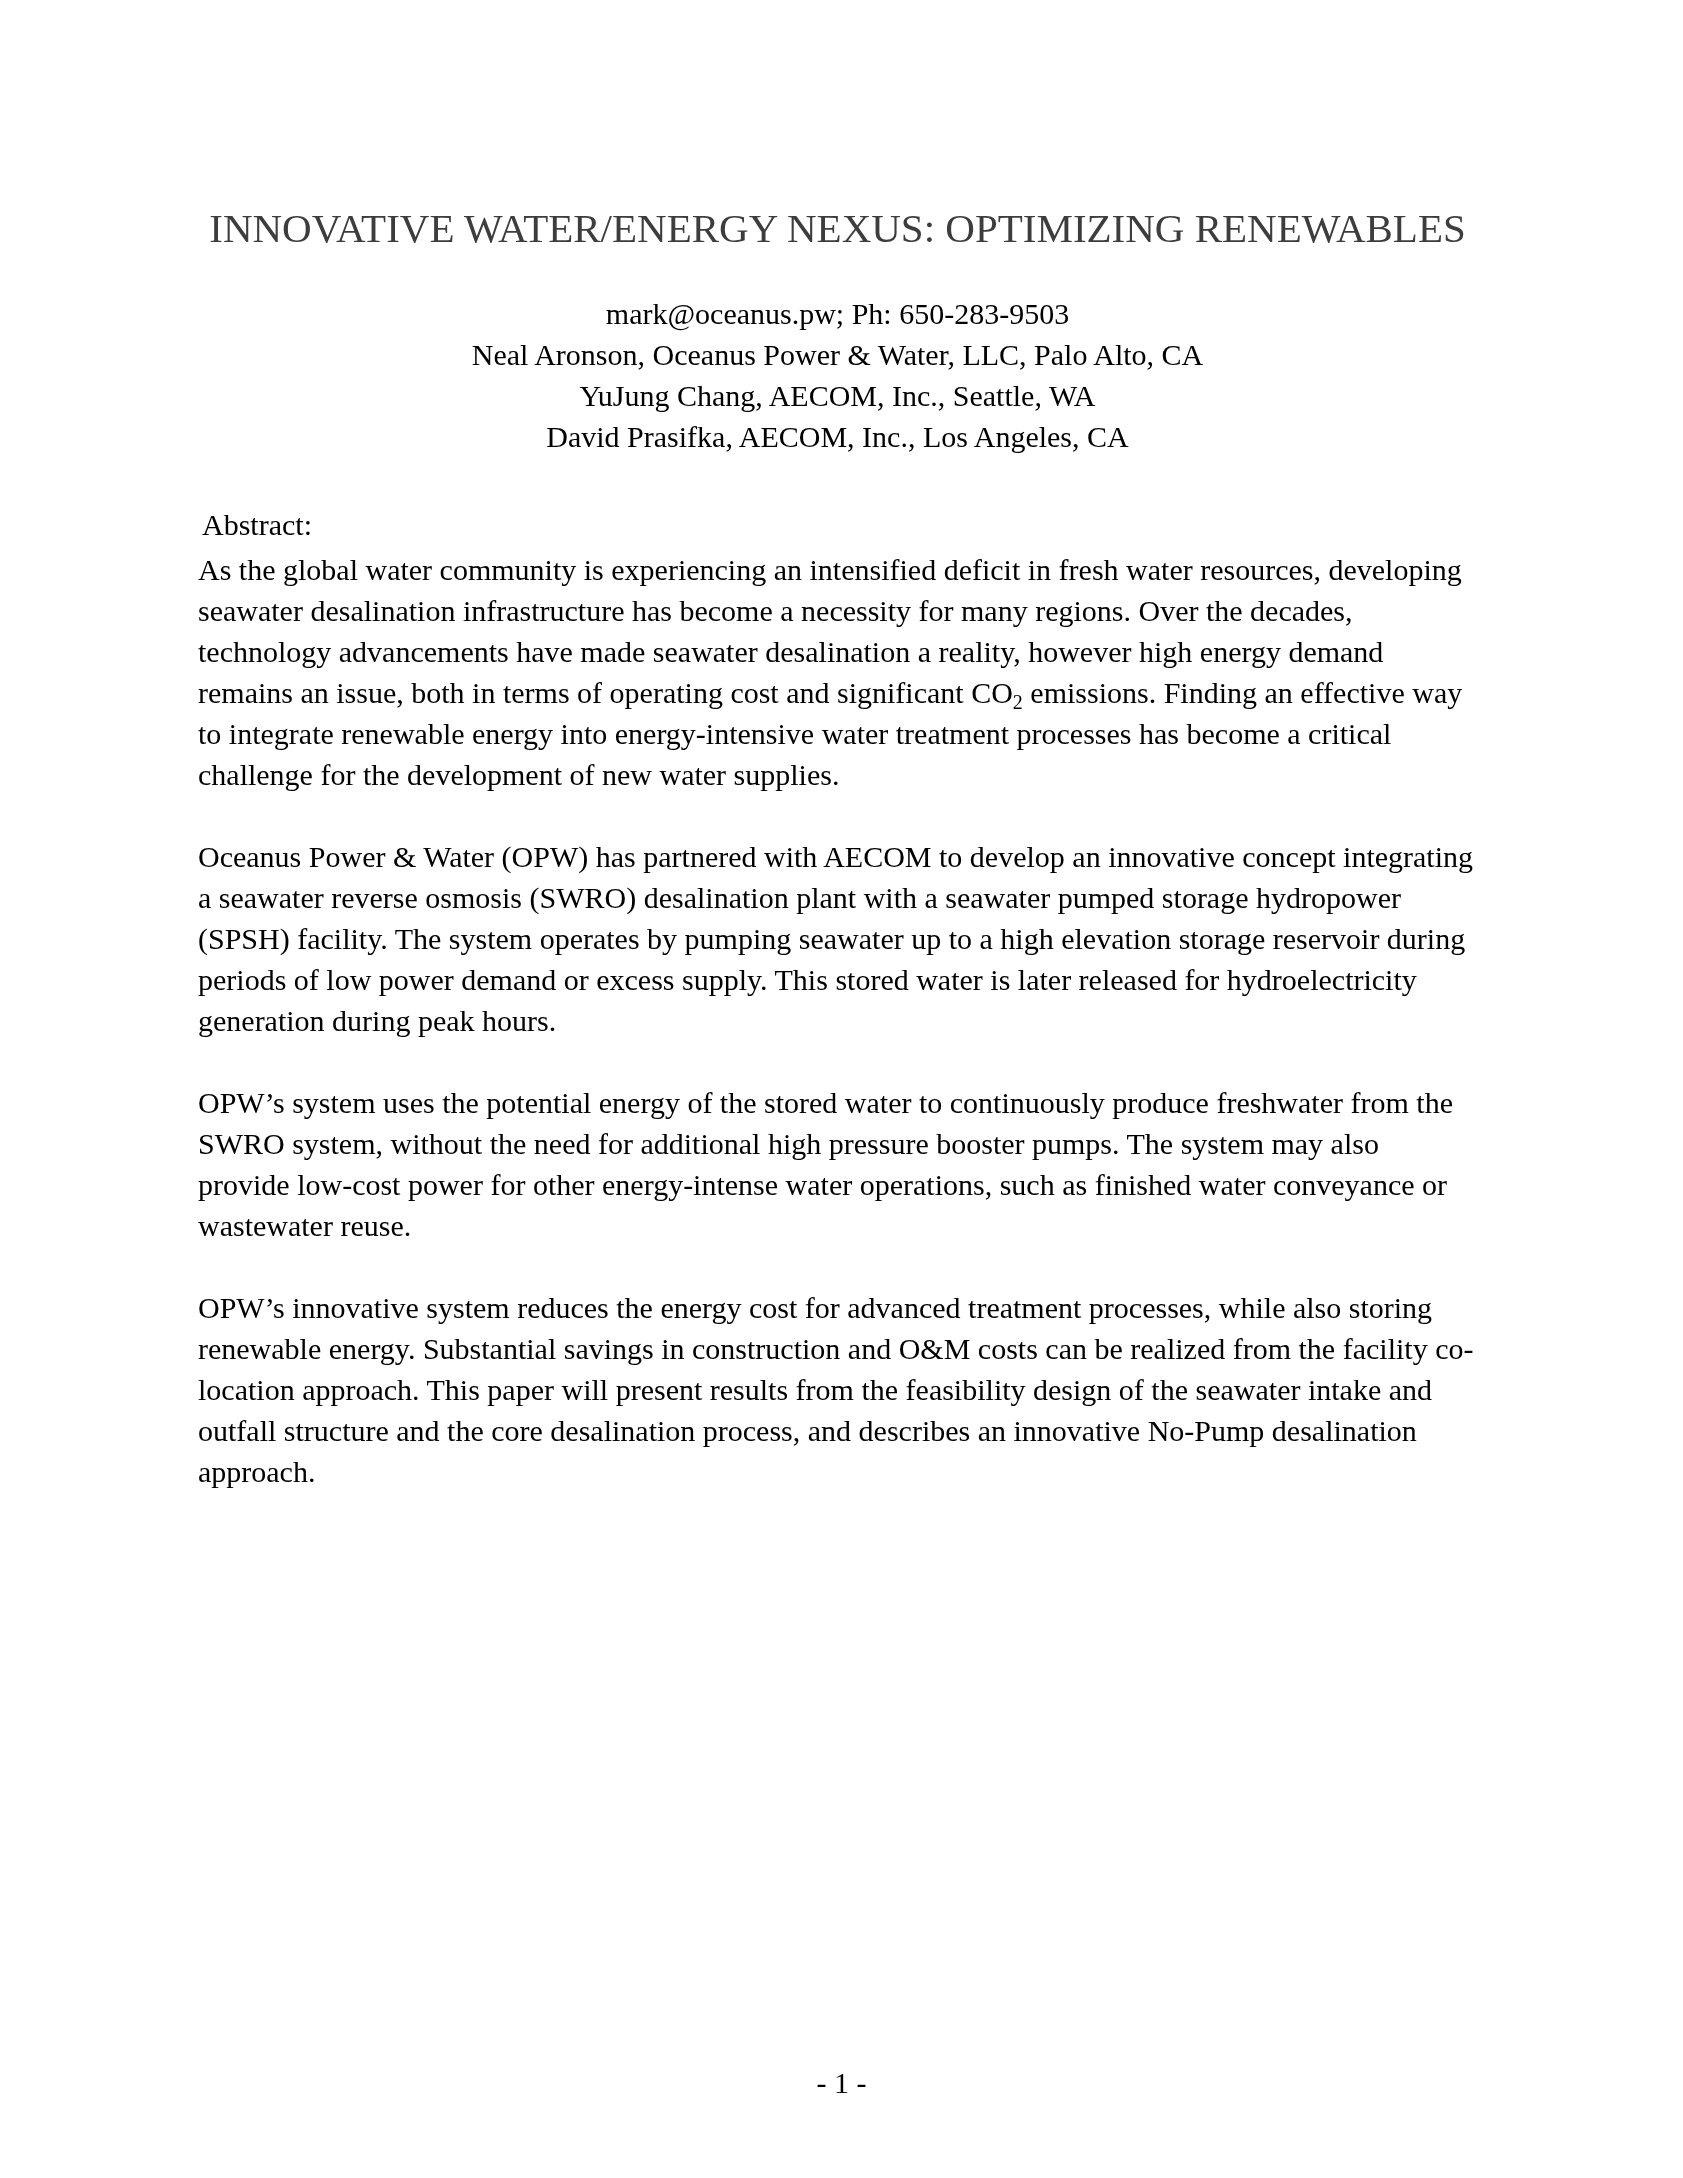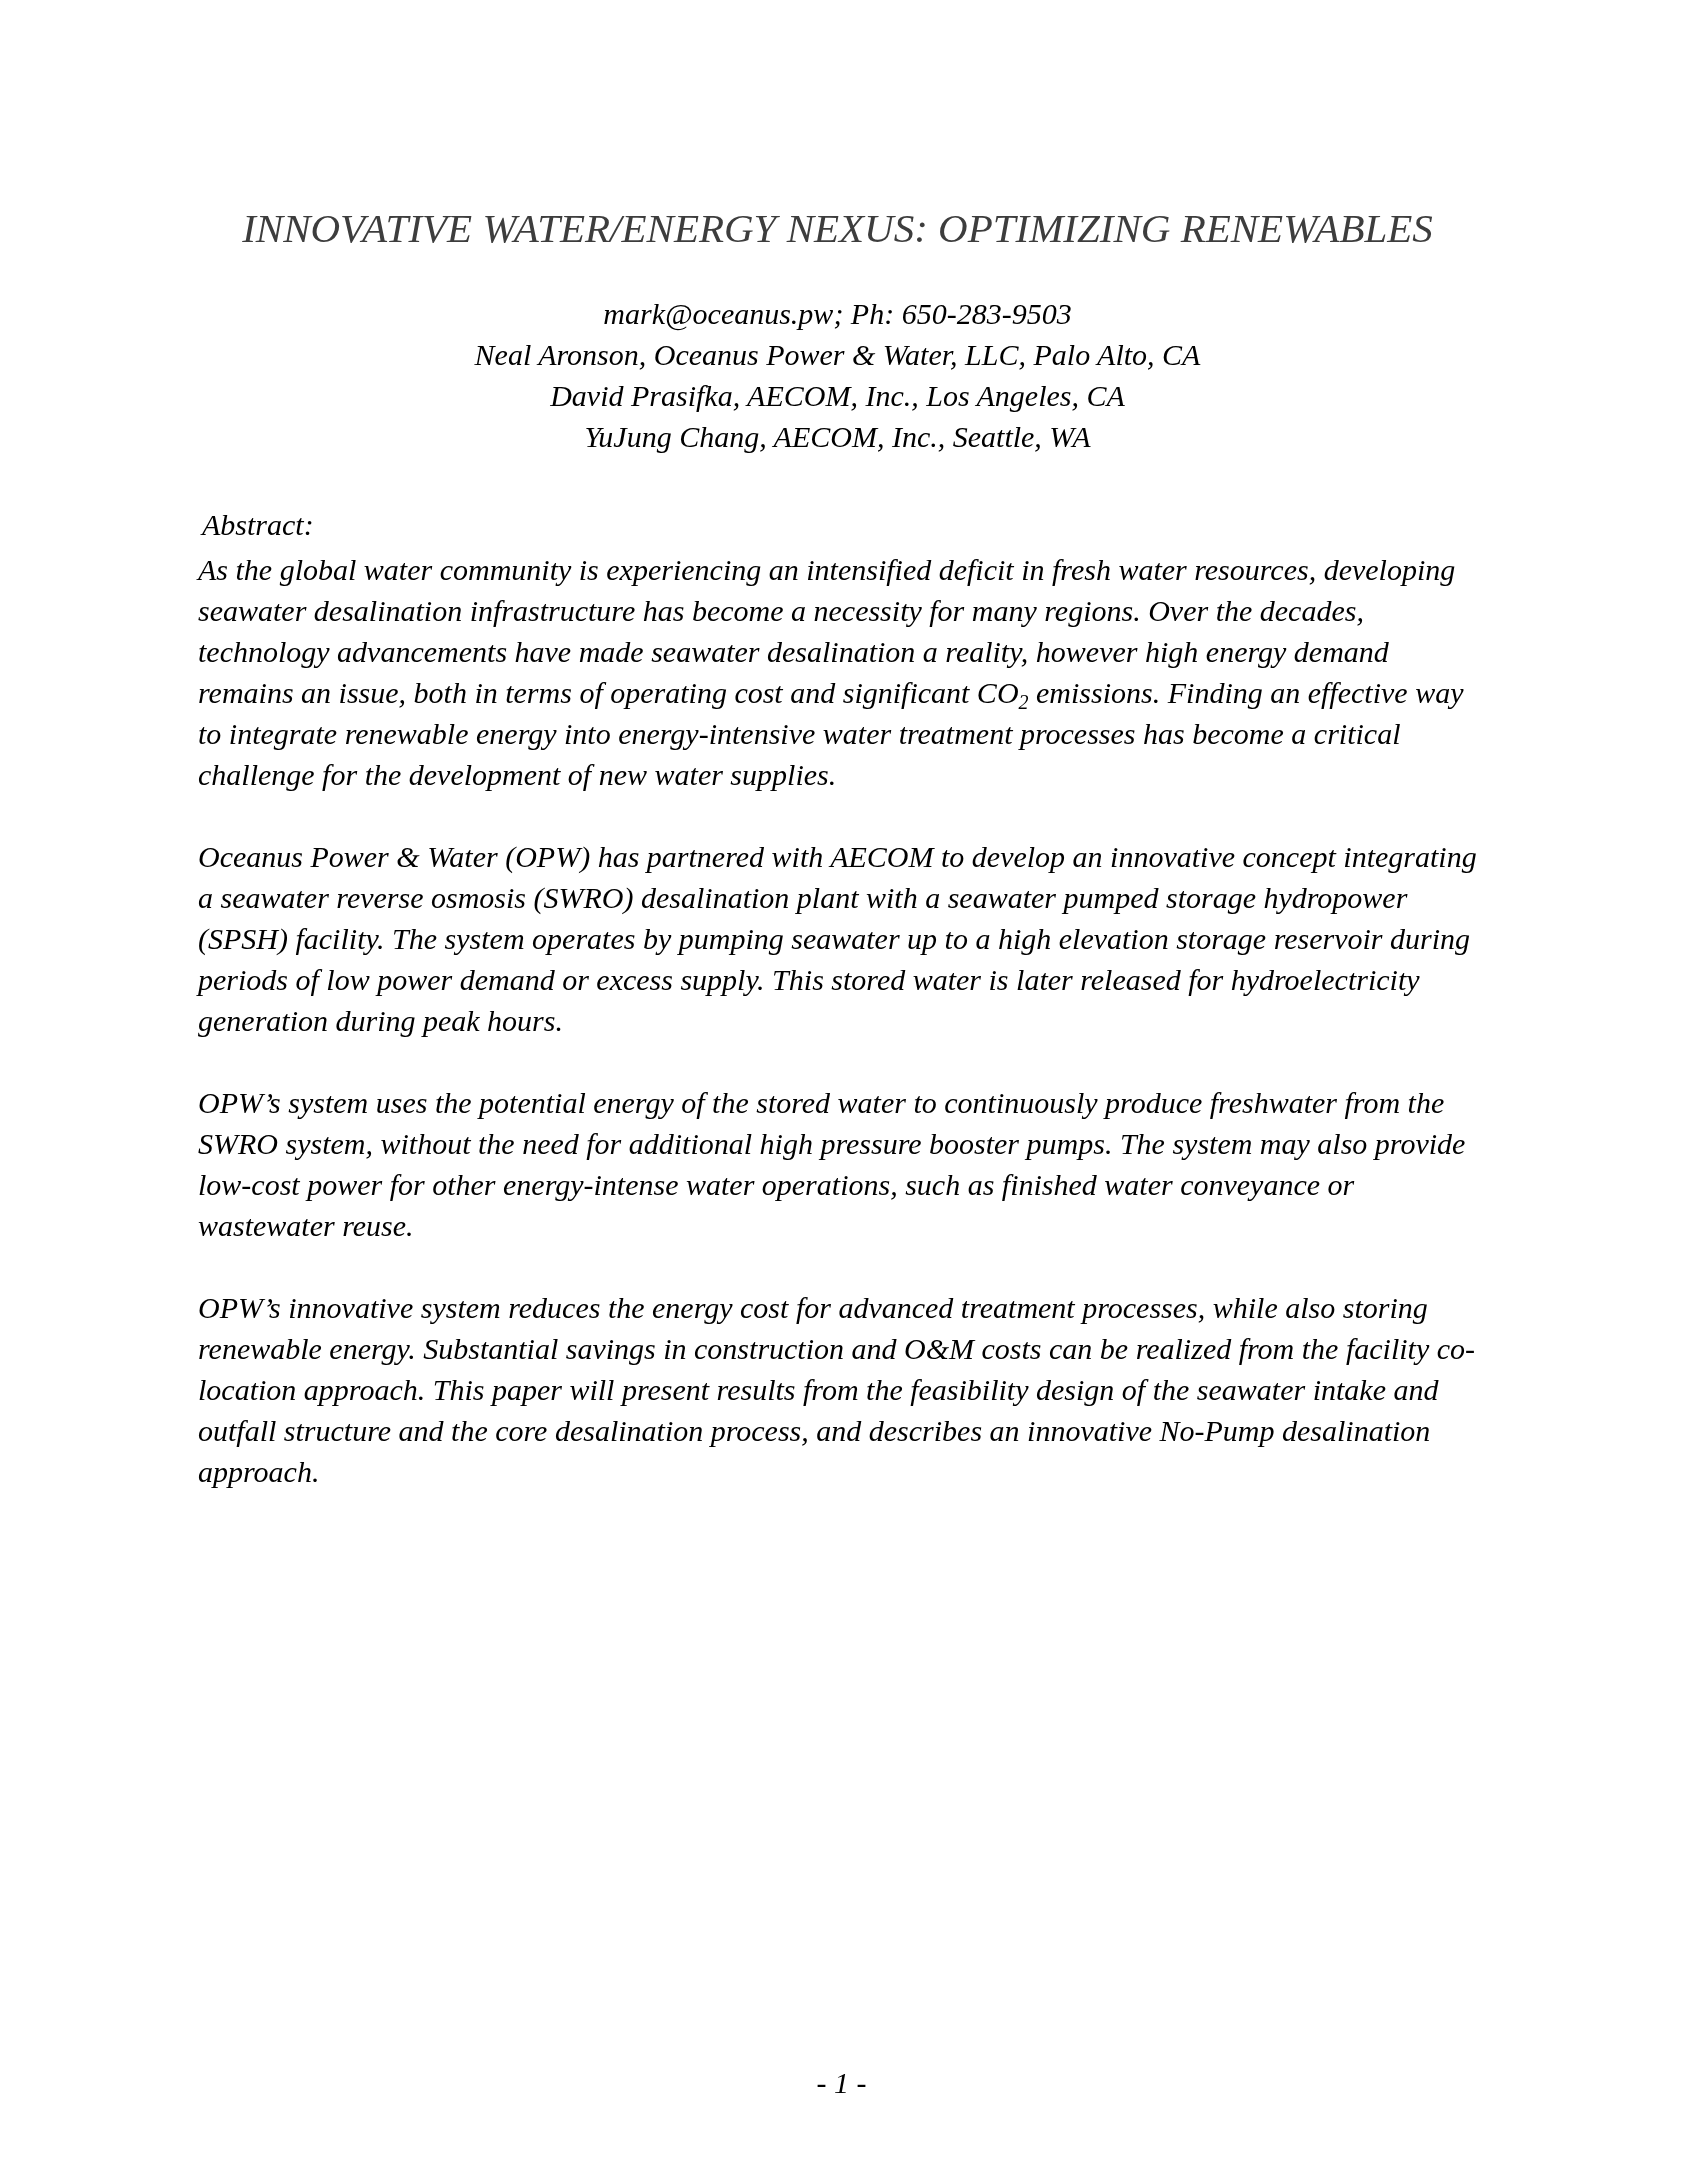--- a/index.html
+++ b/index.html
@@ -8,21 +8,20 @@
     background: #e8e8e8;
   }
   .page {
     position: relative;
     width: 1683px;
     height: 2178px;
     background: #ffffff;
     font-family: "Liberation Serif", "DejaVu Serif", serif;
     color: #000000;
     overflow: hidden;
-    font-style: italic;
   }
   .content {
     position: absolute;
     left: 198px;
     top: 203px;
     width: 1279px;
   }
   .title {
     margin: 0;
     font-size: 41px;
@@ -81,22 +80,22 @@
 <div class="page">
   <div class="content">
 
     <h1 class="title">
       <span class="tline">INNOVATIVE WATER/ENERGY NEXUS: OPTIMIZING RENEWABLES</span>
     </h1>
 
     <div class="authors">
       <span class="aline">mark@oceanus.pw; Ph: 650-283-9503</span>
       <span class="aline">Neal Aronson, Oceanus Power &amp; Water, LLC, Palo Alto, CA</span>
+      <span class="aline">YuJung Chang, AECOM, Inc., Seattle, WA</span>
       <span class="aline">David Prasifka, AECOM, Inc., Los Angeles, CA</span>
-      <span class="aline">YuJung Chang, AECOM, Inc., Seattle, WA</span>
     </div>
 
     <div class="abstract">
       <div class="abstract-label">Abstract:</div>
       <p><span>As the global water community is experiencing an intensified deficit in fresh water resources, developing seawater desalination infrastructure has become a necessity for many regions. Over the decades, technology advancements have made seawater desalination a reality, however high energy demand remains an issue, both in terms of operating cost and significant CO</span><sub class="chem">2</sub><span> emissions. Finding an effective way to integrate renewable energy into energy-intensive water treatment processes has become a critical challenge for the development of new water supplies.</span></p>
       <p>Oceanus Power &amp; Water (OPW) has partnered with AECOM to develop an innovative concept integrating a seawater reverse osmosis (SWRO) desalination plant with a seawater pumped storage hydropower (SPSH) facility. The system operates by pumping seawater up to a high elevation storage reservoir during periods of low power demand or excess supply. This stored water is later released for hydroelectricity generation during peak hours.</p>
       <p>OPW’s system uses the potential energy of the stored water to continuously produce freshwater from the SWRO system, without the need for additional high pressure booster pumps. The system may also provide low-cost power for other energy-intense water operations, such as finished water conveyance or wastewater reuse.</p>
       <p>OPW’s innovative system reduces the energy cost for advanced treatment processes, while also storing renewable energy. Substantial savings in construction and O&amp;M costs can be realized from the facility co-location approach. This paper will present results from the feasibility design of the seawater intake and outfall structure and the core desalination process, and describes an innovative No-Pump desalination approach.</p>
     </div>
 

